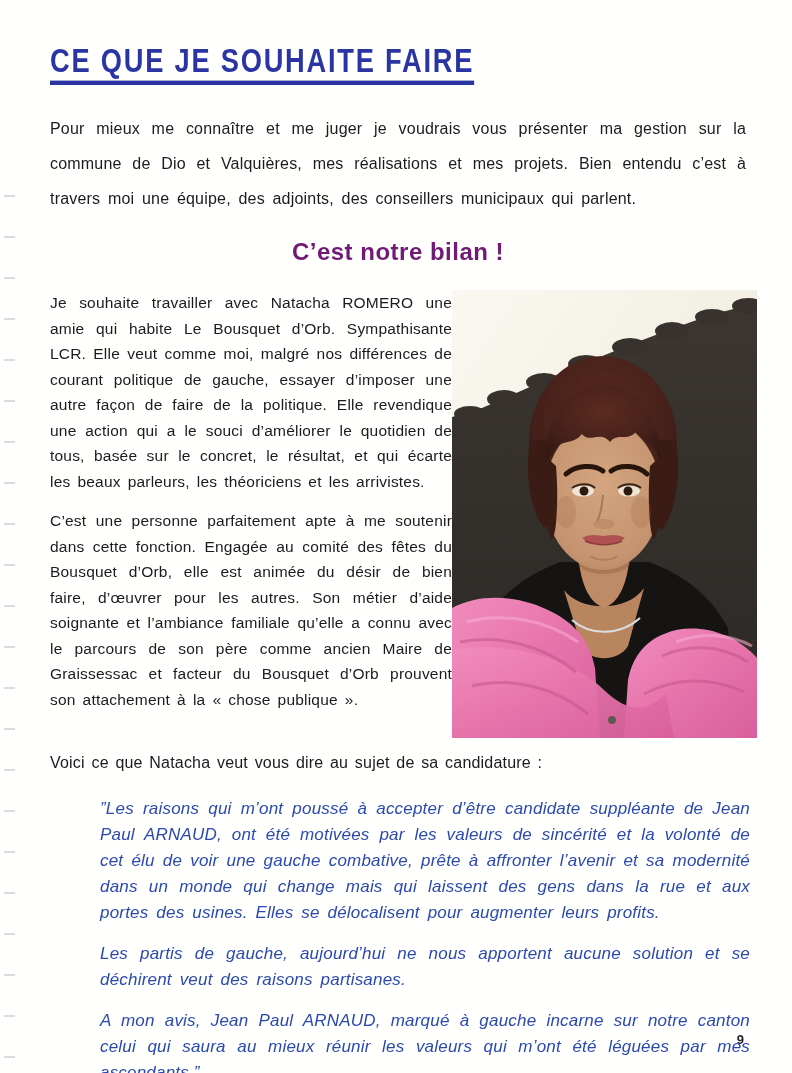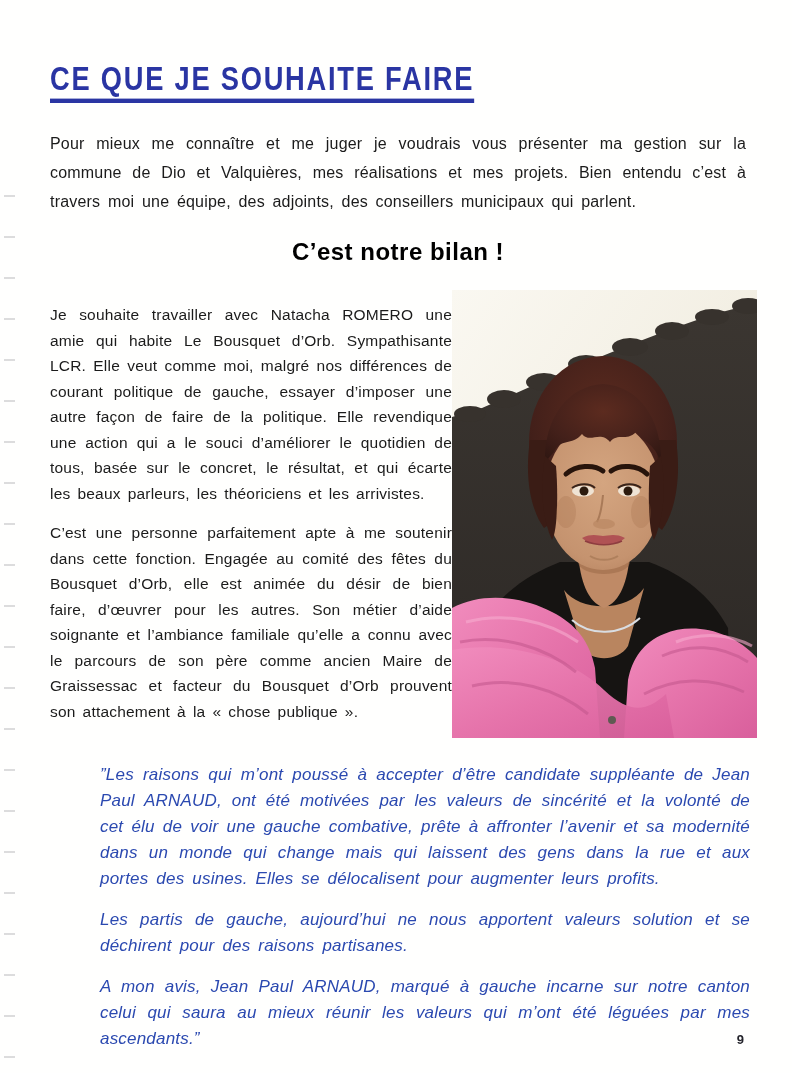--- a/index.html
+++ b/index.html
@@ -12,45 +12,45 @@
     overflow:hidden;
   }
   .page{position:absolute;inset:0;background:#fffffe;}
   
   .scan-marks{
     position:absolute;left:4px;top:195px;width:11px;height:865px;
     background:repeating-linear-gradient(to bottom,
       rgba(140,140,145,0.30) 0 2px, transparent 2px 41px);
     pointer-events:none;
   }
-  h1{margin:64px 0 0 50px;line-height:1;}
+  h1{margin:46px 0 0 50px;line-height:1;}
   .title-inner{
     display:inline-block;
     font-size:31px;font-weight:bold;
     letter-spacing:2px;
     color:#2a35a3;
     border-bottom:4px solid currentColor;
     padding-bottom:3px;
     transform:scale(0.88,1.1);
     transform-origin:left bottom;
     white-space:nowrap;
   }
   .intro{
     margin:26px 46px 0 50px;
-    font-size:16px;line-height:29px;
+    font-size:16px;line-height:35px;
     text-align:justify;word-spacing:3px;letter-spacing:0.2px;
   }
   .red-heading{
     margin:22px 46px 0 50px;
     text-align:center;
     font-size:24px;font-weight:bold;
-    color:#000000;letter-spacing:0.5px;
+    color:#701a75;letter-spacing:0.5px;
   }
   .columns{
-    display:flex;align-items:flex-end;
+    display:flex;align-items:flex-start;
     margin:24px 35px 0 50px;
   }
   .leftcol{width:402px;flex:0 0 402px;}
   .leftcol p{
     margin:0 0 14px 0;
     font-size:15.5px;line-height:25.5px;
     text-align:justify;word-spacing:2.5px;letter-spacing:0.2px;
   }
   .photo-wrap{
     width:305px;height:448px;flex:0 0 305px;
@@ -190,21 +190,22 @@
         <path d="M130,248 C140,243 147,246 151,246 C156,246 163,243 173,248 C164,257 139,257 130,248 Z" fill="#b05254"></path>
         <path d="M133,251 C145,256 159,256 170,251" stroke="#8e3d40" stroke-width="1.5" fill="none"></path>
 
         <path d="M138,266 C146,271 158,271 166,266" stroke="#a97a58" stroke-width="2" fill="none" opacity="0.8"></path>
         <ellipse cx="114" cy="222" rx="10" ry="16" fill="#a06a48" opacity="0.25"></ellipse>
         <ellipse cx="189" cy="222" rx="10" ry="16" fill="#a06a48" opacity="0.25"></ellipse>
       </svg>
     </div>
   </div>
 
+  <p class="lead-in">Voici ce que Natacha veut vous dire au sujet de sa candidature :</p>
 
   <div class="quote">
       <p>”Les raisons qui m’ont poussé à accepter d’être candidate suppléante de Jean Paul ARNAUD, ont été motivées par les valeurs de sincérité et la volonté de cet élu de voir une gauche combative, prête à affronter l’avenir et sa modernité dans un monde qui change  mais qui laissent des gens dans la rue et aux portes des usines. Elles se délocalisent pour augmenter leurs profits.</p>
-      <p>Les partis de gauche, aujourd’hui ne nous apportent valeurs solution et se déchirent pour des raisons partisanes.</p>
+      <p>Les partis de gauche, aujourd’hui ne nous apportent aucune solution et se déchirent veut des raisons partisanes.</p>
       <p>A mon avis, Jean Paul ARNAUD, marqué à gauche incarne sur notre canton celui qui saura au mieux réunir les valeurs qui m’ont été léguées par mes ascendants.”</p>
     </div>
 
   <div class="page-number">9</div>
 </div>
 
 </body></html>

